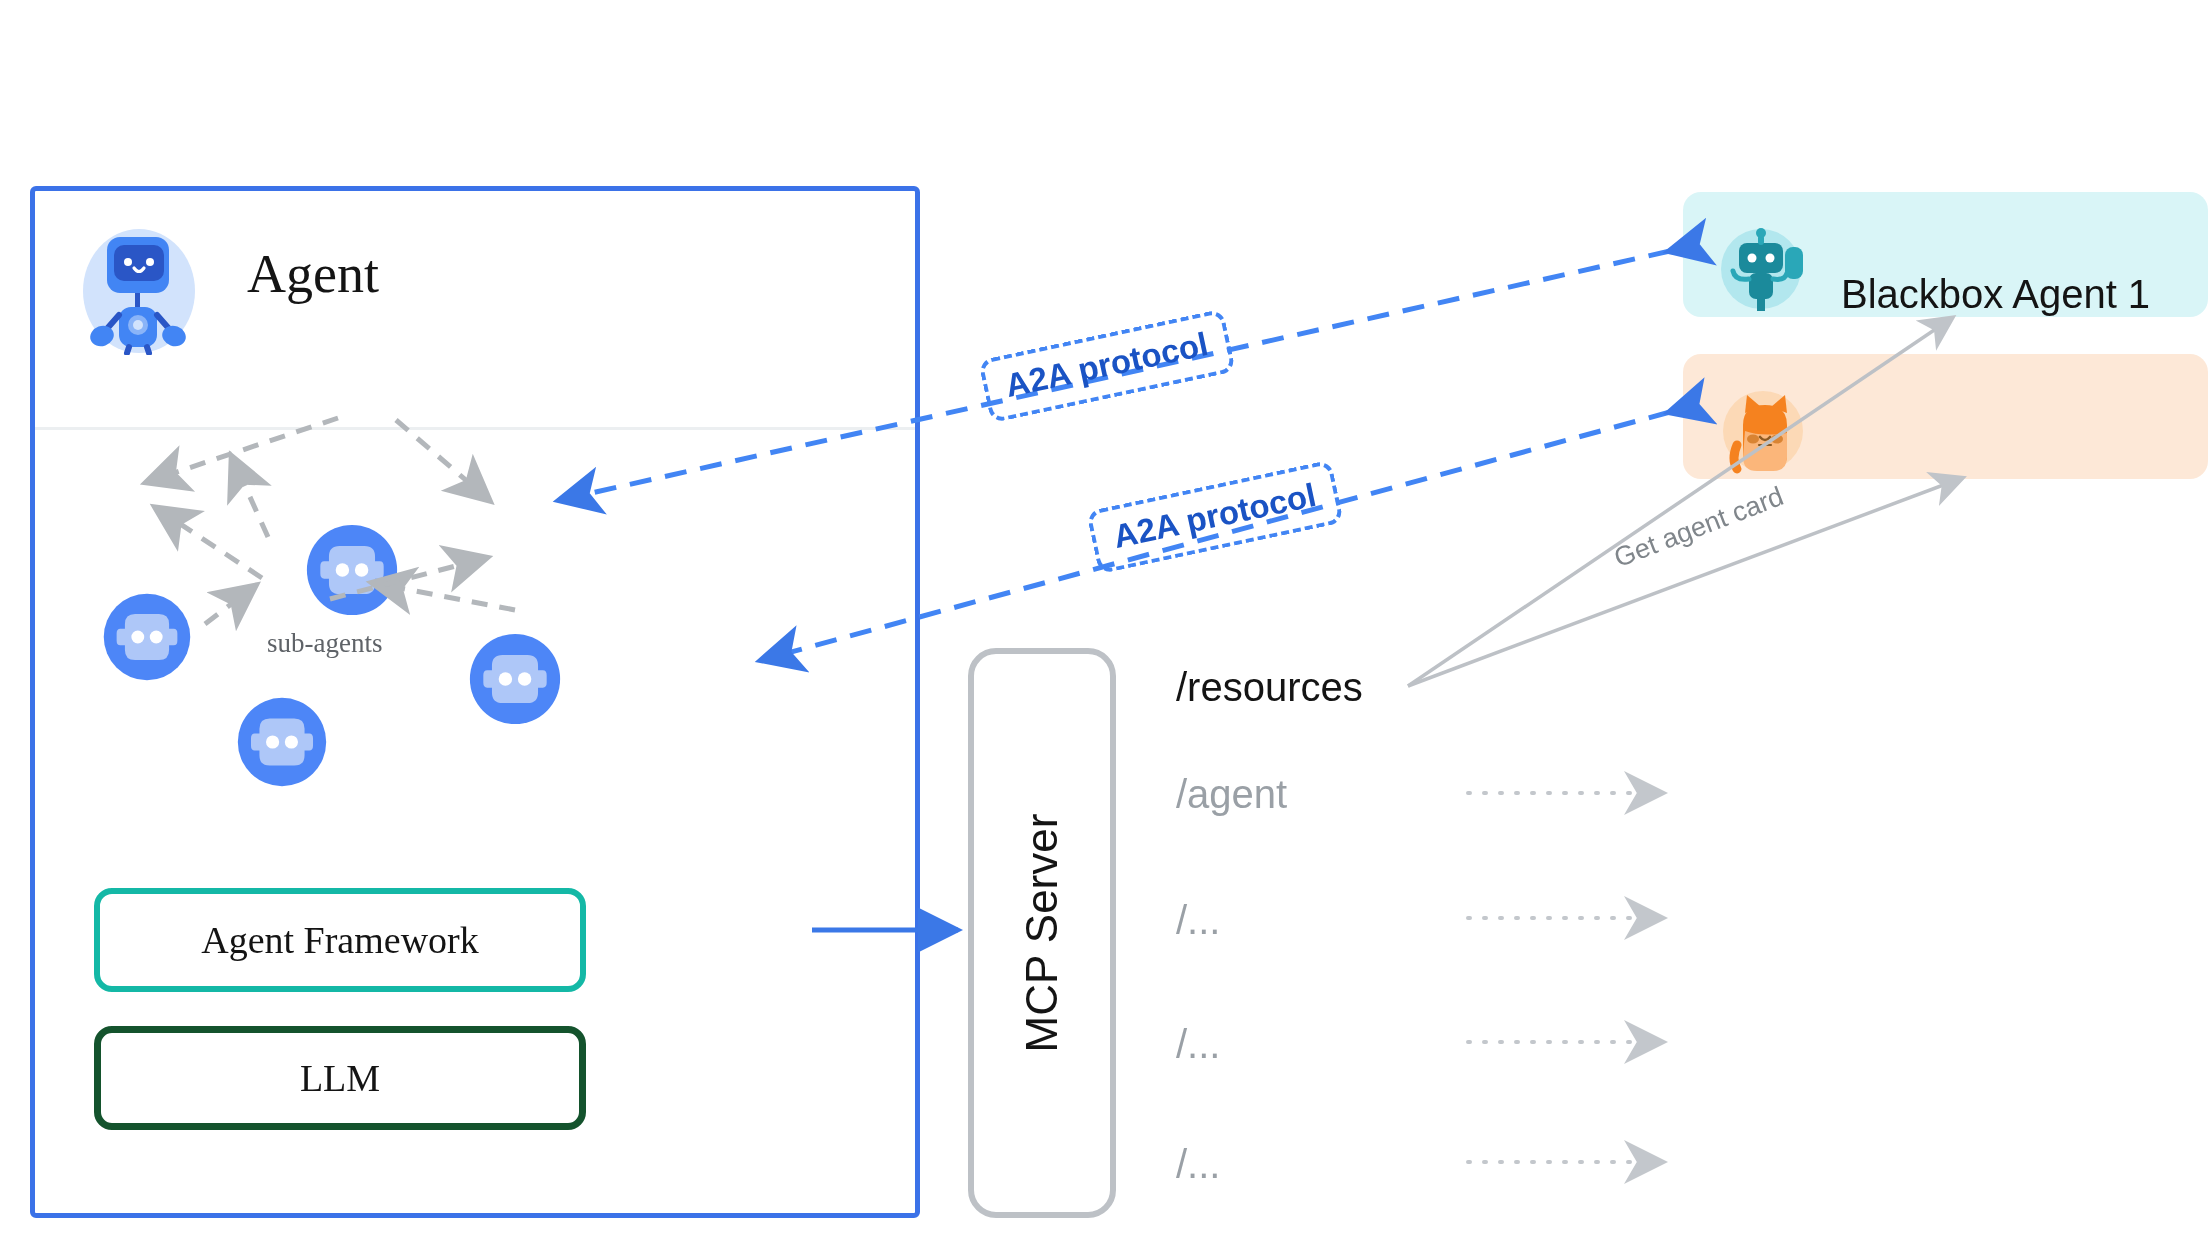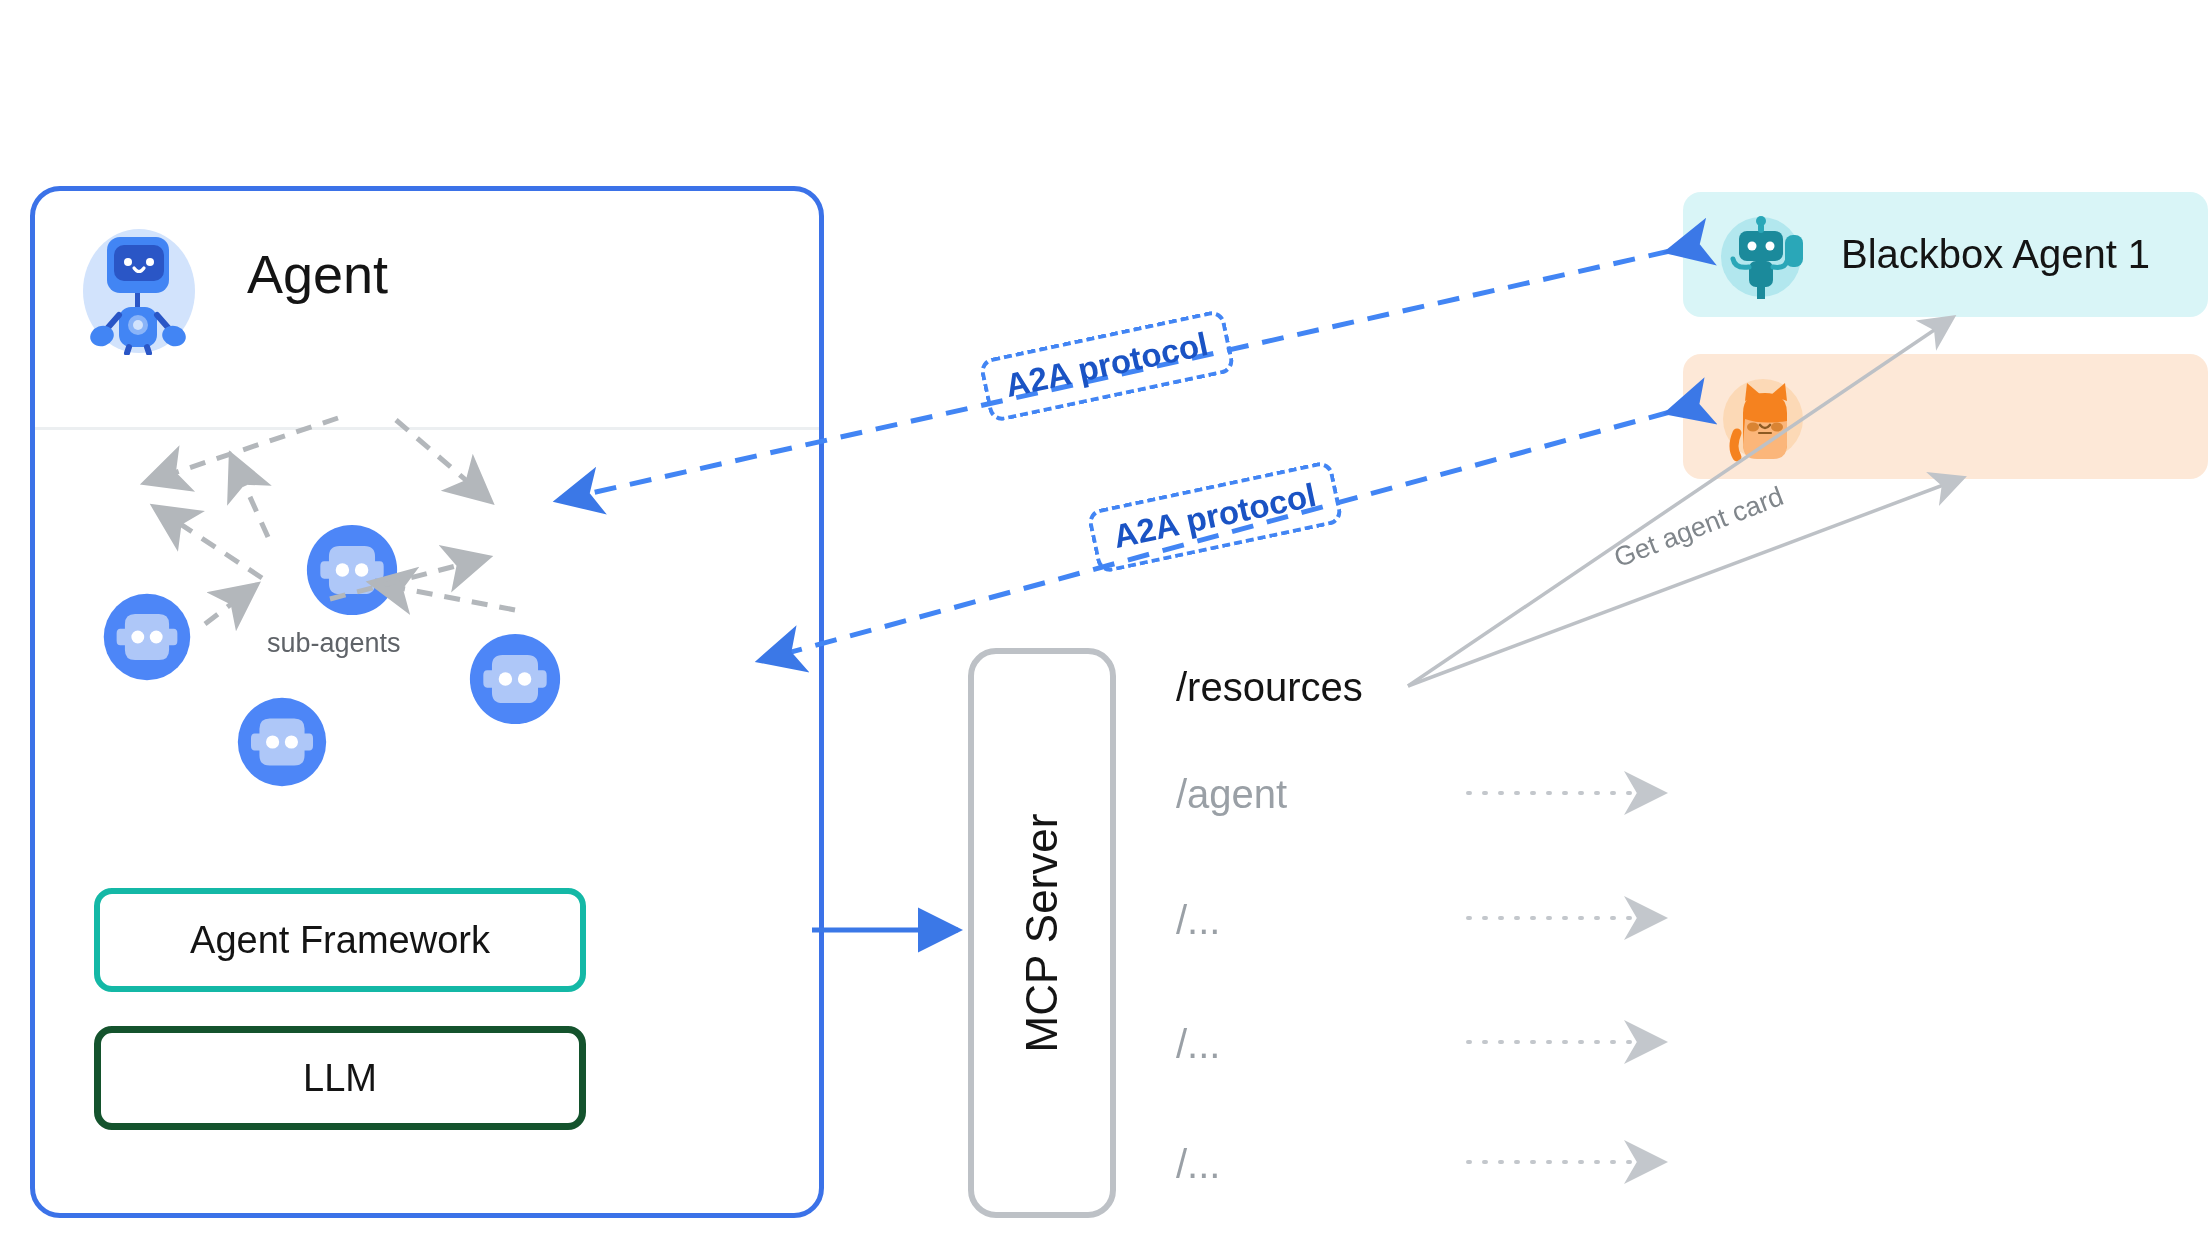--- a/index.html
+++ b/index.html
@@ -19,24 +19,25 @@
     display: flex; align-items: center; justify-content: center;
   }
   .banner-title {
     font-size: 44px; font-weight: 700; color: #0f0f0f;
     letter-spacing: .2px;
   }
 
   
   .agent-card {
     position: absolute; left: 30px; top: 186px;
-    width: 794px; height: 1032px;
+    width: 890px; height: 1032px;
     border: 5px solid #3b72e8;
-    border-radius: 30px;
+    border-radius: 6px;
     background: #ffffff;
+    font-family: Liberation Serif, serif;
   }
   .agent-head {
     position: absolute; left: 0; top: 0; width: 100%; height: 232px;
   }
   .agent-avatar {
     position: absolute; left: 36px; top: 28px;
     width: 136px; height: 136px;
   }
   .agent-title {
     position: absolute; left: 212px; top: 52px;
@@ -88,21 +89,21 @@
     position: absolute; left: 1176px;
     font-size: 40px; white-space: nowrap;
   }
   .endpoint.primary { color: #141414; }
   .endpoint.muted   { color: #9aa0a6; }
 
   
   .bb-card {
     position: absolute; left: 1683px; width: 525px; height: 125px;
     border-radius: 18px;
-    display: flex; align-items: center;
+    display: flex; align-items: flex-end;
   }
   .bb-card.one { top: 192px; background: #d9f5f7; }
   .bb-card.two { top: 354px; background: #fde8d7; }
   .bb-avatar { width: 100px; height: 100px; margin-left: 32px; flex: none; }
   .bb-label { margin-left: 26px; font-size: 40px; color: #141414; white-space: nowrap; }
 
   
   .a2a-chip {
     position: absolute;
     border: 4px dashed #4285f4;

